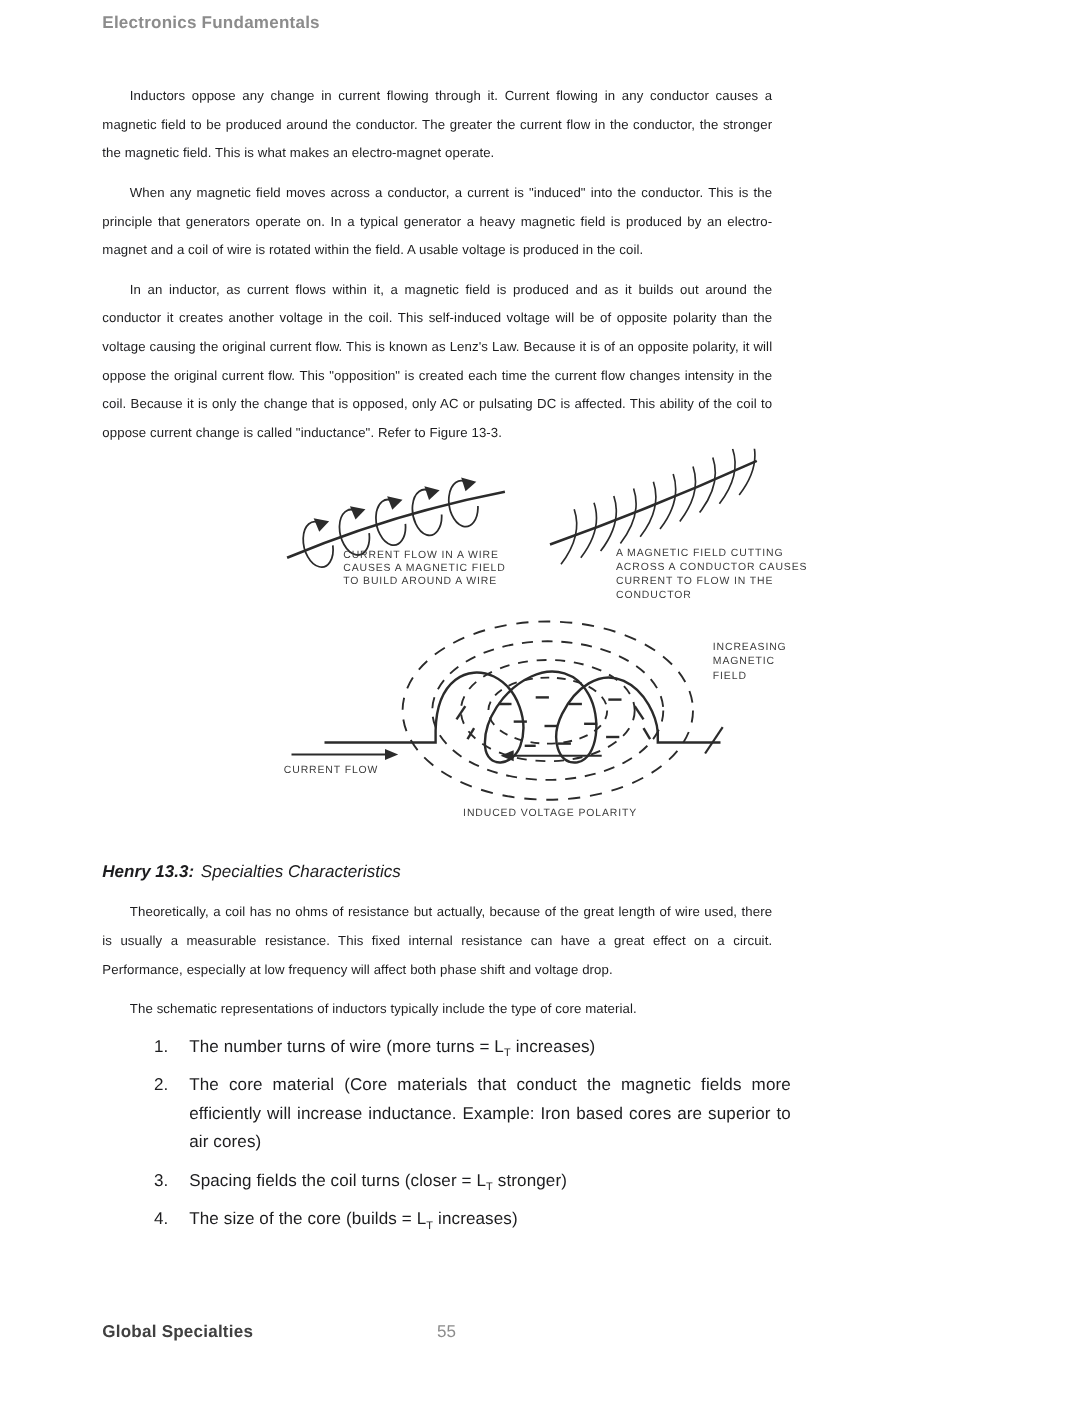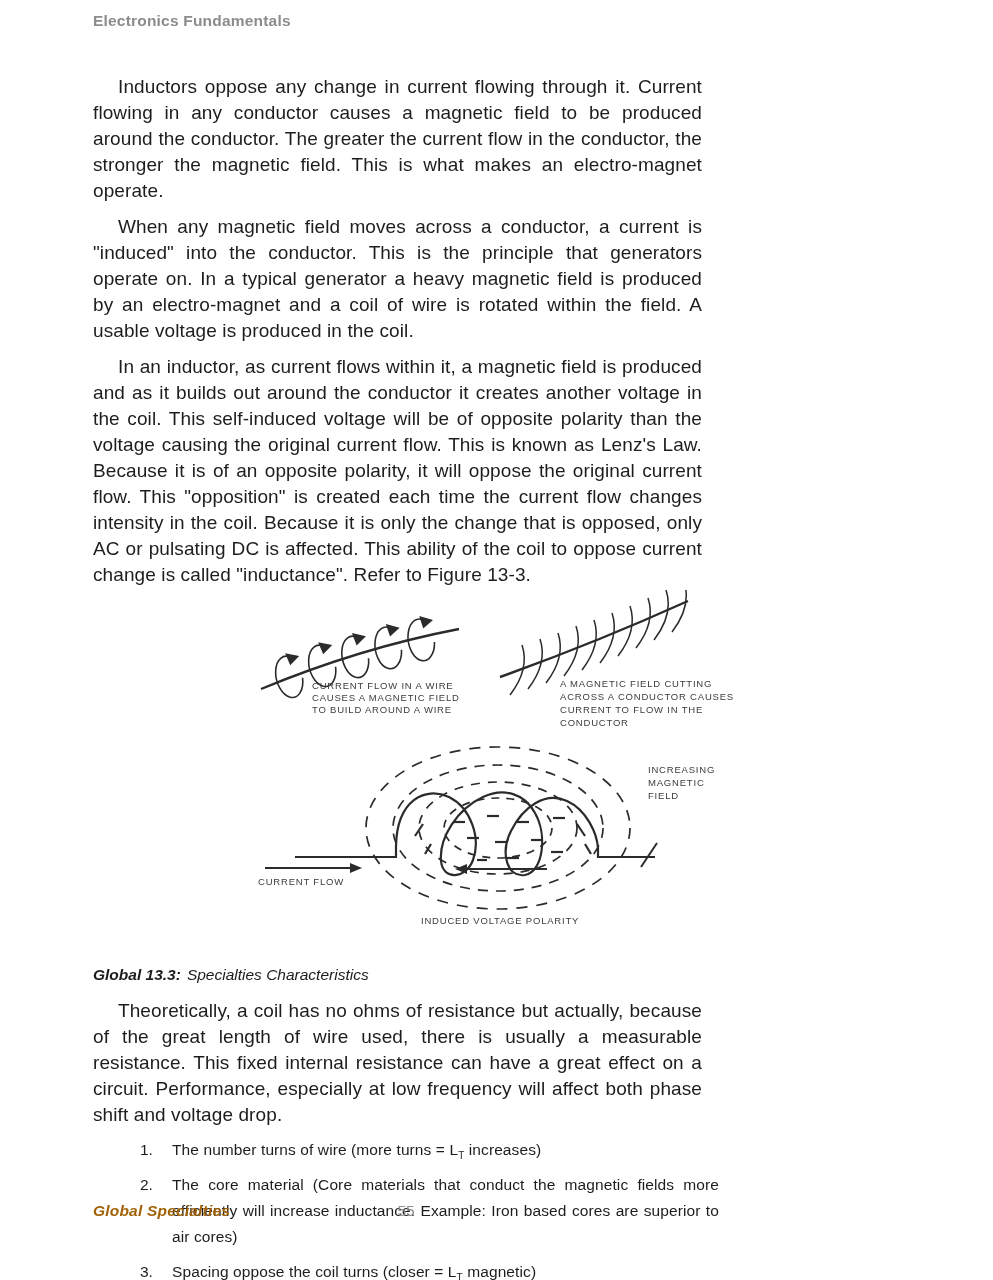--- a/index.html
+++ b/index.html
@@ -11,21 +11,21 @@
     color:#1d1d1f;
     box-sizing:border-box;
     padding:12px 92px 0 93px;
     overflow:hidden;
   }
   .header-title {
     font-size:15.5px; font-weight:bold; color:#8c8c8c; letter-spacing:0.2px;
   }
   p.body {
     margin:10px 17px 0 0;
-    font-size:19px; line-height:26px;
+    font-size:12px; line-height:26px;
     text-align:justify; text-indent:25px;
     letter-spacing:0.1px;
   }
   p.body.first { margin-top:44px; }
   .figure-wrap {
     position:relative; height:352px; margin-top:2px;
   }
   .figure-wrap svg { position:absolute; left:162px; top:0; }
   .fig-label {
     font-size:9.5px; letter-spacing:0.8px; fill:#3b3b3b;
@@ -35,21 +35,21 @@
   .cap-label { font-weight:bold; font-style:italic; margin-right:6px; }
   .cap-text { font-style:italic; }
   .num-list { margin-top:6px; padding-left:47px; }
   .li { display:flex; margin-top:9px; font-size:15.5px; line-height:26px; }
   .li .num { width:32px; flex:0 0 32px; }
   .li .li-text { flex:1; text-align:justify; letter-spacing:0.1px; }
   .li sub { font-size:10px; line-height:0; }
   .footer {
     position:absolute; top:1202px; left:93px; right:92px;
   }
-  .footer-name { font-size:15.5px; font-weight:bold; color:#a16207; letter-spacing:0.2px;font-style:italic; }
+  .footer-name { font-size:15.5px; font-weight:bold; color:#404040; letter-spacing:0.2px; }
   .page-num {
     position:absolute; left:50%; transform:translateX(-50%);
     top:0; font-size:15.5px; color:#8c8c8c;text-align:center;
   }
   .stroke { stroke:#2b2b2b; fill:none; }
 </style>
 </head>
 <body>
 
 <div class="page">
@@ -162,37 +162,38 @@
         <text class="fig-label" x="3" y="295">CURRENT FLOW</text>
         <text class="fig-label" x="393" y="183">INCREASING</text>
         <text class="fig-label" x="393" y="196">MAGNETIC</text>
         <text class="fig-label" x="393" y="209">FIELD</text>
         <text class="fig-label" x="166" y="334">INDUCED VOLTAGE POLARITY</text>
       </g>
     </svg>
   </div>
 
   <p class="caption">
-    <span class="cap-label">Global 13.3:</span><span class="cap-text">Specialties Characteristics</span>
+    <span class="cap-label">Henry 13.3:</span><span class="cap-text">Specialties Characteristics</span>
   </p>
 
   <p class="body">Theoretically, a coil has no ohms of resistance but actually, because of the great length of wire used, there is usually a measurable resistance. This fixed internal resistance can have a great effect on a circuit. Performance, especially at low frequency will affect both phase shift and voltage drop.</p>
+  <p class="body">The schematic representations of inductors typically include the type of core material.</p>
 
   <div class="num-list">
     <div class="li">
       <span class="num">1.</span>
       <span class="li-text"><span>The number turns of wire (more turns = L</span><sub>T</sub><span> increases)</span></span>
     </div>
     <div class="li">
       <span class="num">2.</span>
       <span class="li-text"><span>The core material (Core materials that conduct the magnetic fields more efficiently will increase inductance. Example: Iron based cores are superior to air cores)</span><sub></sub><span></span></span>
     </div>
     <div class="li">
       <span class="num">3.</span>
-      <span class="li-text"><span>Spacing oppose the coil turns (closer = L</span><sub>T</sub><span> magnetic)</span></span>
+      <span class="li-text"><span>Spacing fields the coil turns (closer = L</span><sub>T</sub><span> stronger)</span></span>
     </div>
     <div class="li">
       <span class="num">4.</span>
       <span class="li-text"><span>The size of the core (builds = L</span><sub>T</sub><span> increases)</span></span>
     </div>
   </div>
 
   <div class="footer">
     <span class="footer-name">Global Specialties</span>
     <span class="page-num">55</span>

